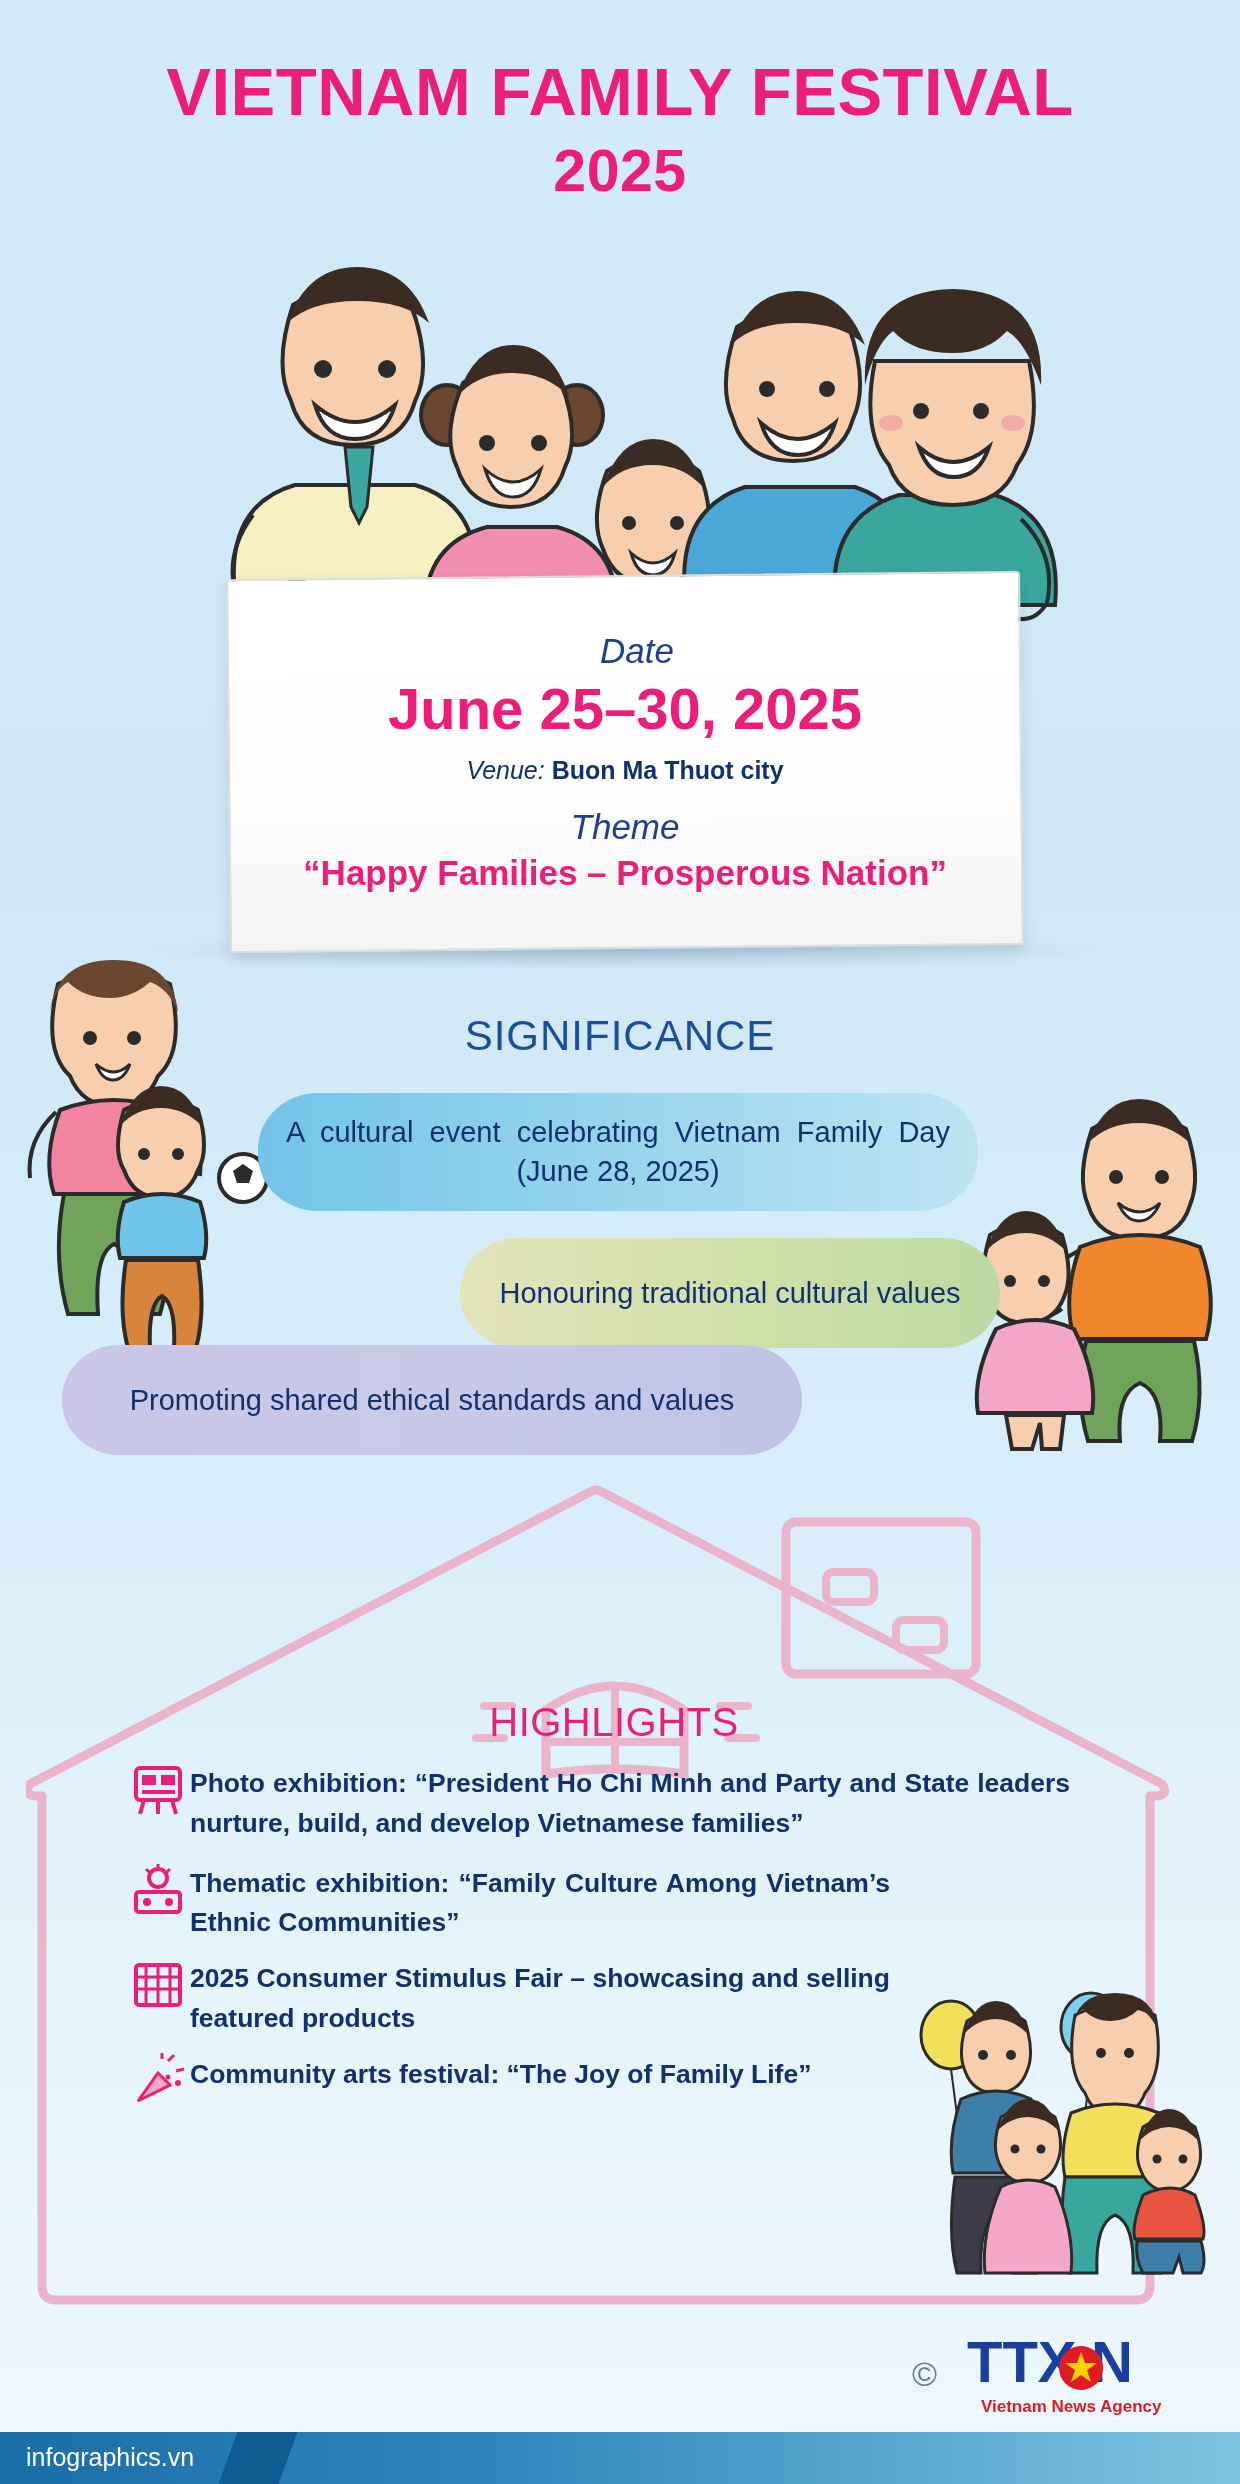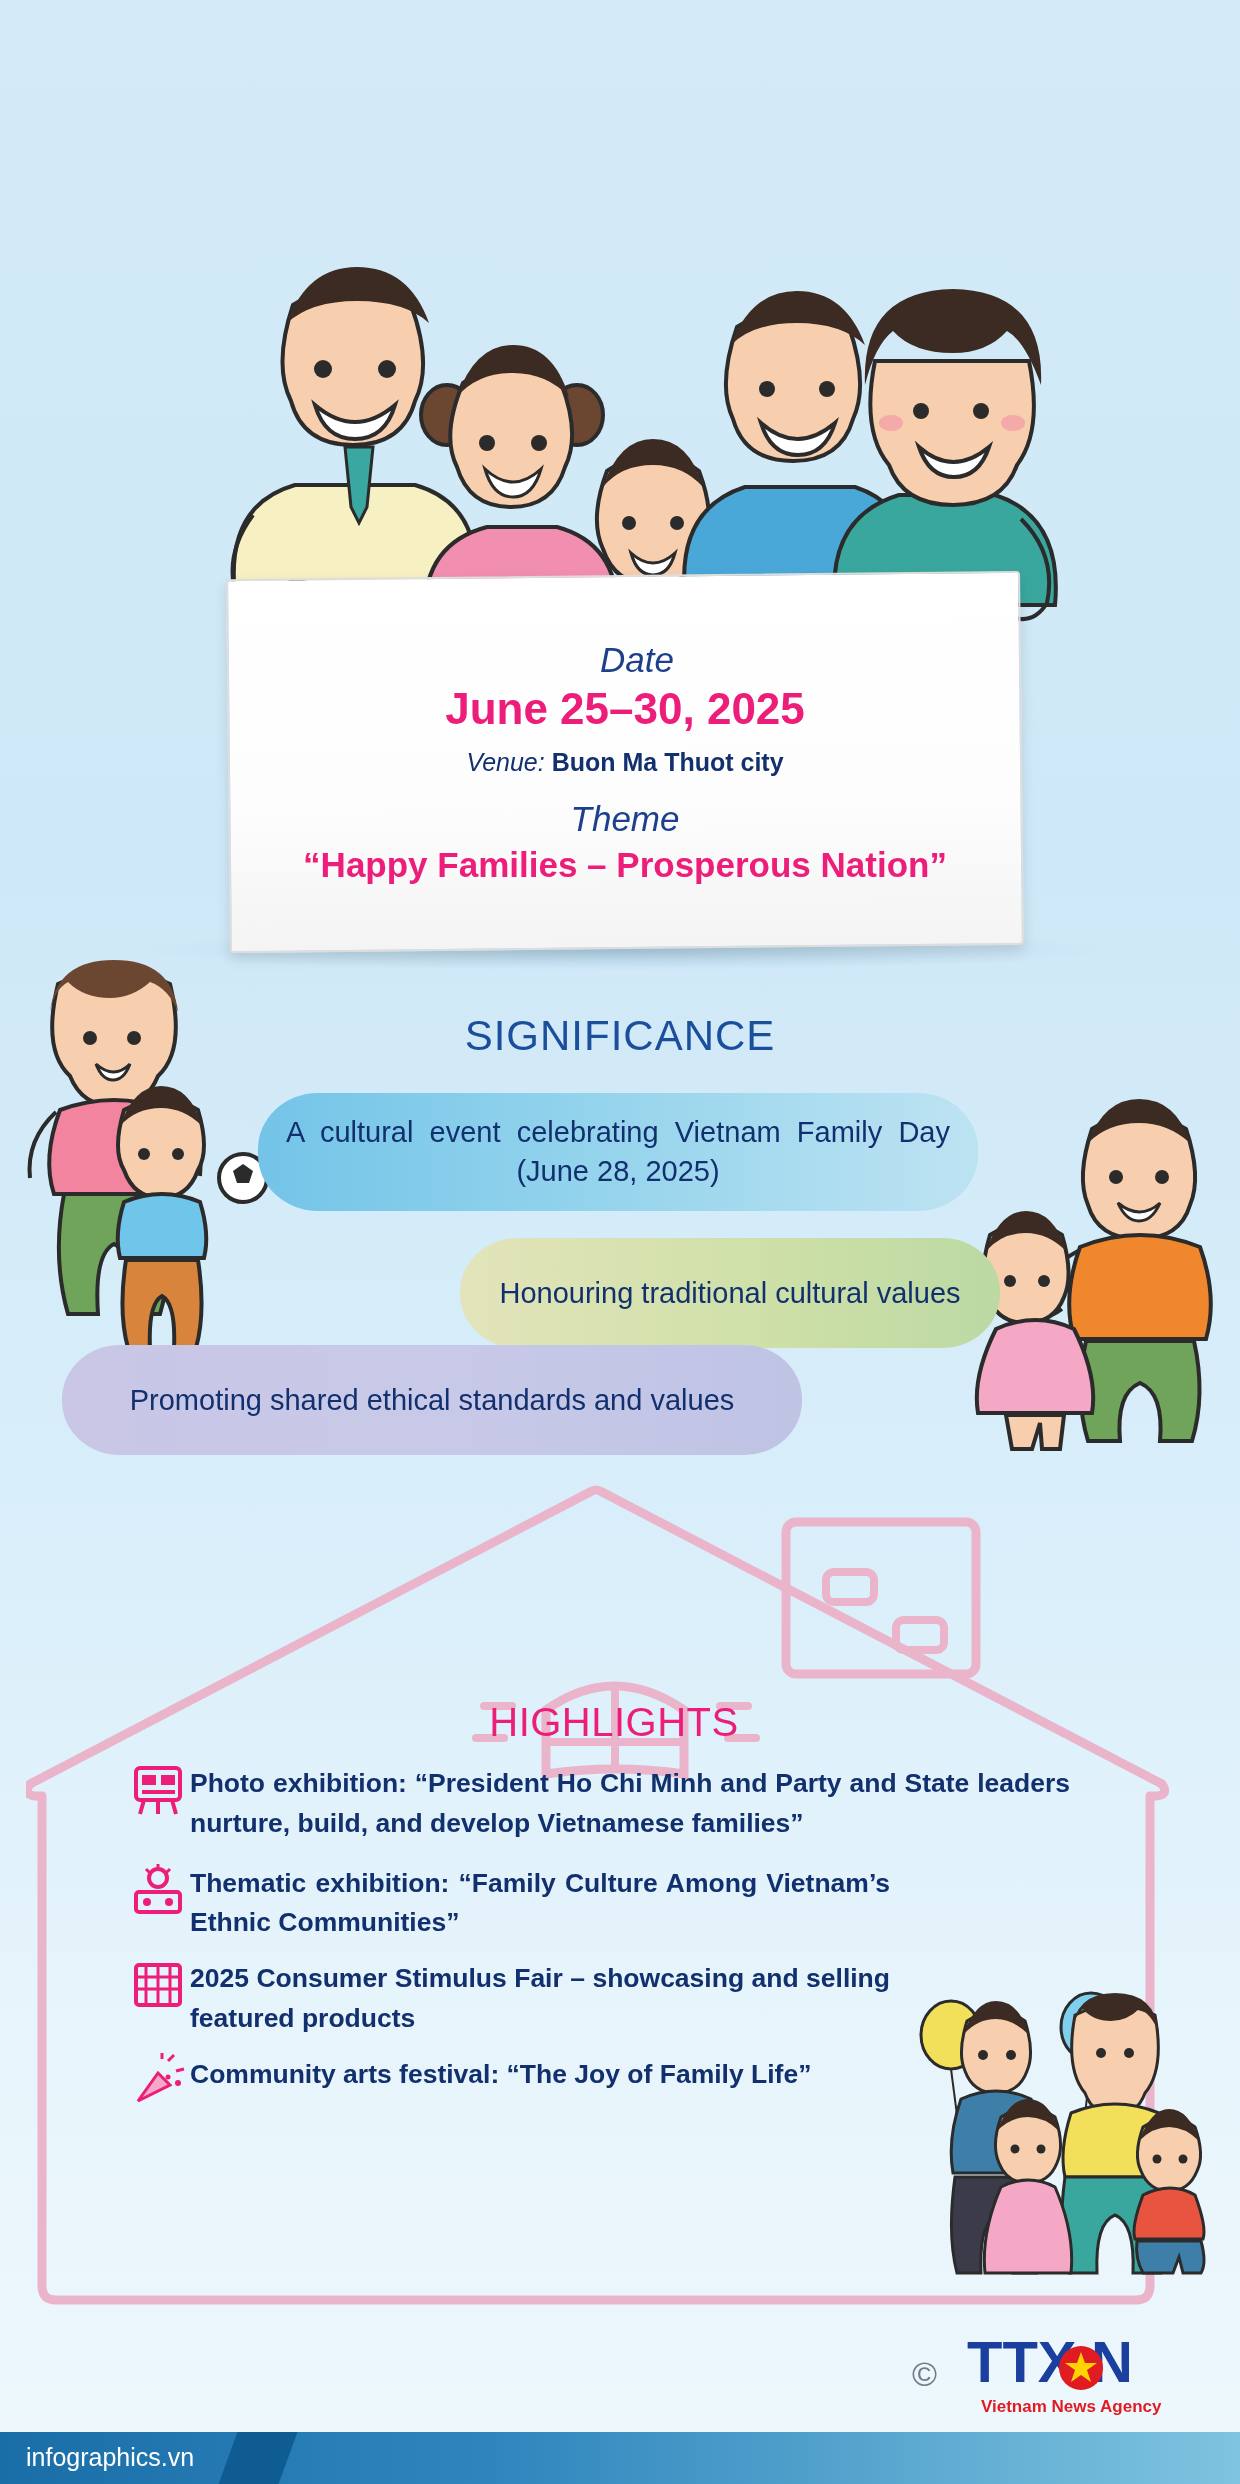--- a/index.html
+++ b/index.html
@@ -39,21 +39,21 @@
     box-shadow:0 6px 14px rgba(0,0,0,0.12);
     transform:rotate(-0.6deg);
     border-radius:4px;
   }
   .banner-inner{
     position:absolute;inset:0;
     display:flex;flex-direction:column;align-items:center;justify-content:center;
     transform:rotate(0.6deg);
   }
   .b-date-lbl{font-style:italic;color:#1d3f8c;font-size:35px;margin-bottom:4px;margin-left:24px;}
-  .b-date{color:#ec1e79;font-weight:bold;font-size:44px;margin-bottom:14px;text-align:right;}
+  .b-date{color:#ec1e79;font-weight:bold;font-size:58px;margin-bottom:14px;text-align:right;}
   .b-venue-row{font-size:25px;color:#12306e;margin-bottom:22px;}
   .b-venue-lbl{font-style:italic;}
   .b-venue-val{font-weight:bold;}
   .b-theme-lbl{font-style:italic;color:#1d3f8c;font-size:35px;margin-bottom:6px;}
   .b-theme{color:#ec1e79;font-weight:bold;font-size:35px;}
   .banner-shadow{
     position:absolute;left:145px;top:930px;width:960px;height:40px;
     background:radial-gradient(ellipse at center, rgba(150,190,215,0.55) 0%, rgba(150,190,215,0) 72%);
   }
 
@@ -132,20 +132,24 @@
     z-index:3;
   }
 </style>
 </head>
 <body>
 
 <div class="bg-grad"></div>
 
 <div class="wrap">
 
+  <div class="title">
+    <span>VIETNAM FAMILY FESTIVAL</span>
+    <span class="l2">2025</span>
+  </div>
 
   <svg class="family-top" viewBox="0 0 890 420">
 
     <g>
       <path d="M60 330 q-10 -90 60 -110 l120 0 q70 20 60 110 z" fill="#f6f0c2" stroke="#2b2b2b" stroke-width="4"></path>
       <path d="M118 40 q60 -38 118 0 q22 60 4 96 q-12 44 -62 44 q-50 0 -62 -44 q-18 -36 2 -96z" fill="#f7cfae" stroke="#2b2b2b" stroke-width="4"></path>
       <path d="M112 58 q20 -56 70 -56 q52 0 72 56 q-24 -22 -72 -22 q-46 0 -70 22z" fill="#3b2b22"></path>
       <circle cx="148" cy="104" r="9" fill="#2b2b2b"></circle>
       <circle cx="212" cy="104" r="9" fill="#2b2b2b"></circle>
       <path d="M140 140 q40 34 80 0 q-10 34 -40 34 q-30 0 -40 -34z" fill="#ffffff" stroke="#2b2b2b" stroke-width="4"></path>

